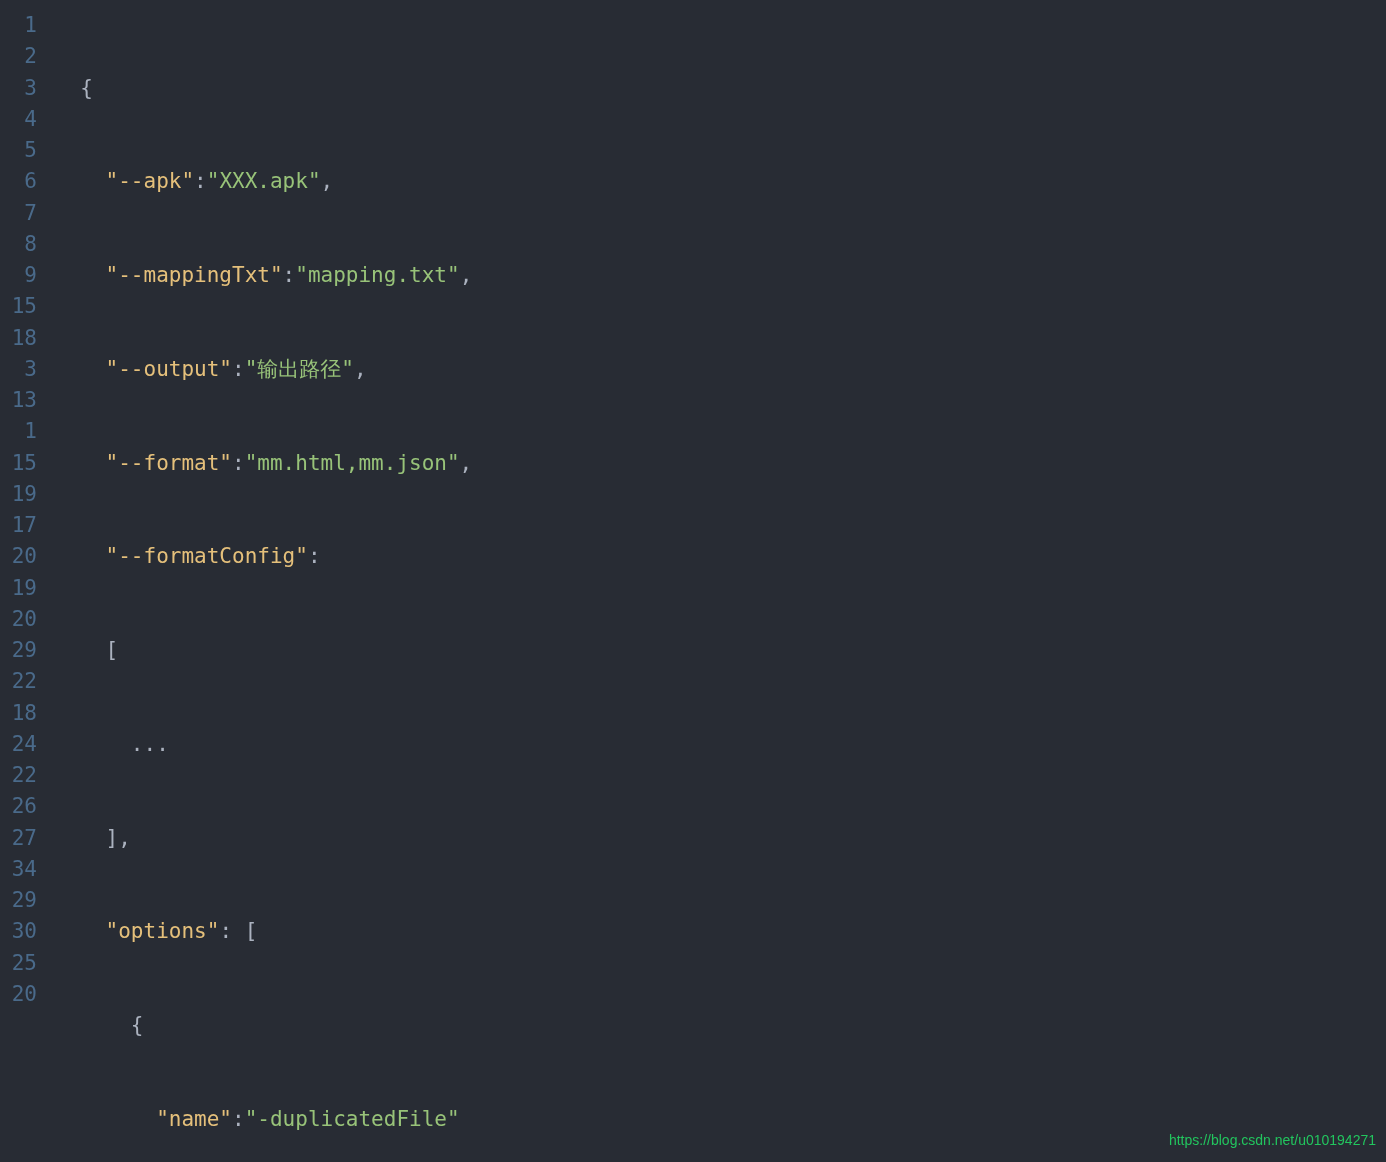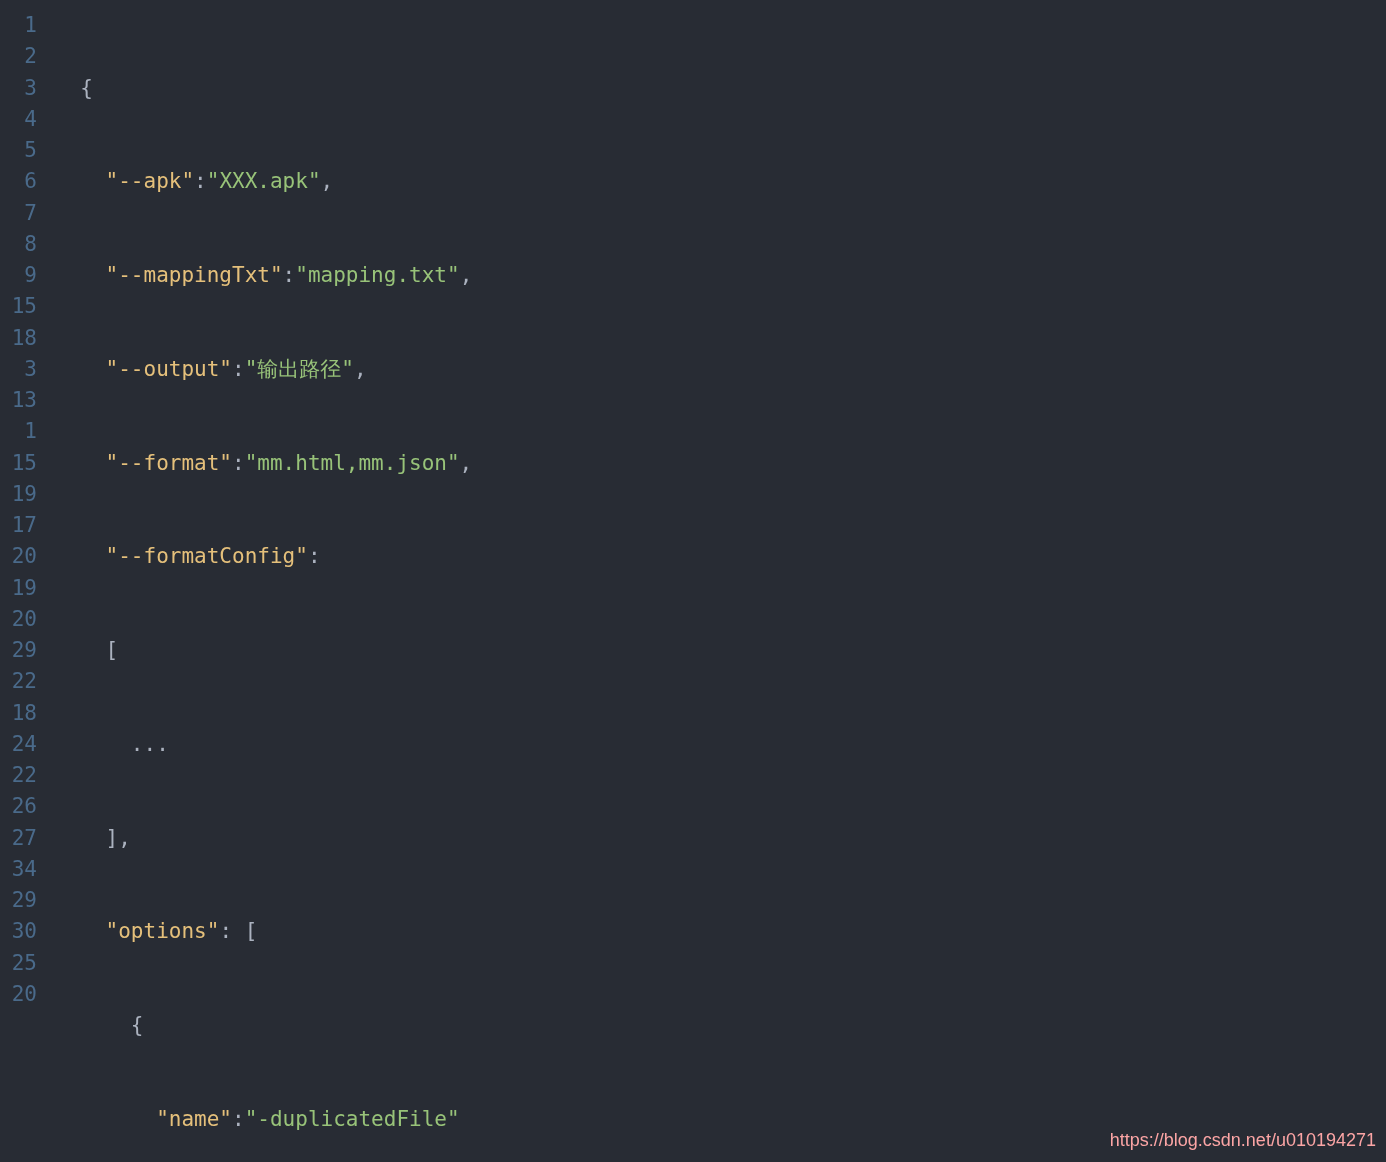--- a/index.html
+++ b/index.html
@@ -48,22 +48,22 @@
     .str {
       color: #98c379;
     }
     .punc {
       color: #abb2bf;
     }
     .watermark {
       position: absolute;
       bottom: 6px;
       right: 10px;
-      font-size: 18px;
-      color: #fca5a5;
+      font-size: 14px;
+      color: #22c55e;
       font-family: Arial, sans-serif;
     }
   </style>
 </head>
 <body>
 
 <div class="editor">
   <div class="gutter">
     <div class="ln">1</div>
     <div class="ln">2</div>

